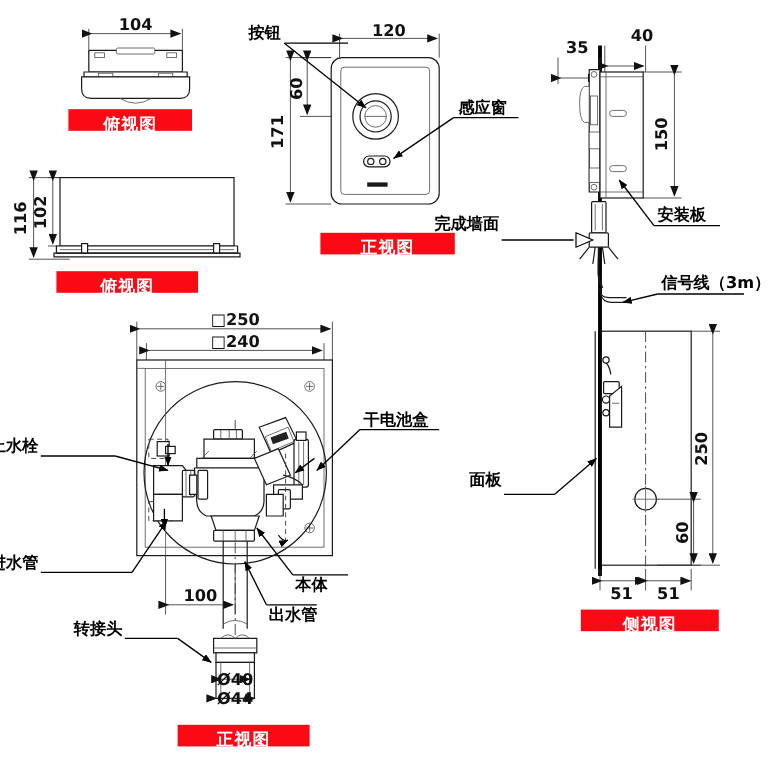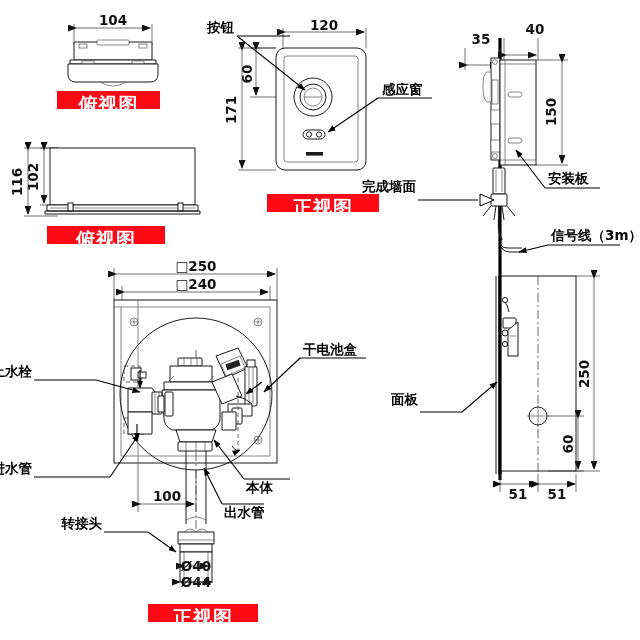--- a/index.html
+++ b/index.html
@@ -3,21 +3,21 @@
 <meta charset="utf-8">
 <style>
   html,body{margin:0;padding:0;background:#ffffff;}
   body{width:640px;height:640px;position:relative;overflow:hidden;
        font-family:"DejaVu Sans","Liberation Sans",sans-serif;}
   #stage{position:absolute;left:0;top:0;width:640px;height:640px;padding-left:32px;}
   svg{position:absolute;left:0;top:0;}
   .viewlabel{
     position:absolute;background:#fb0a15;color:#ffffff;
     font-family:"DejaVu Sans","Liberation Sans",sans-serif;
-    font-size:19px;font-weight:700;letter-spacing:1px;
+    font-size:14px;font-weight:700;letter-spacing:1px;
     text-align:center;line-height:26px;height:18px;
     white-space:nowrap;
   }
   .txtb{font-family:"DejaVu Sans","Liberation Sans",sans-serif;
        font-size:13.5px;font-weight:700;fill:#000000;}
   .dim{font-family:"DejaVu Sans","Liberation Sans",sans-serif;
        font-size:13.5px;font-weight:700;fill:#111111;}
   .ln{stroke:#1a1a1a;fill:none;stroke-width:1;}
   .ln2{stroke:#1a1a1a;fill:none;stroke-width:1.6;}
   .thin{stroke:#555;fill:none;stroke-width:0.7;}
@@ -426,16 +426,17 @@
     <text class="txtb" x="224" y="517" text-anchor="start">出水管</text>
     <text class="txtb" x="102" y="528" text-anchor="end">转接头</text>
   </svg>
 
   <div class="viewlabel" style="left:57px;top:91px;width:103px;">俯视图</div>
 
   <div class="viewlabel" style="left:47px;top:226px;width:118px;">俯视图</div>
 
   <div class="viewlabel" style="left:267px;top:194px;width:112px;">正视图</div>
 
+  <div class="viewlabel" style="left:484px;top:508px;width:115px;">侧视图</div>
 
   <div class="viewlabel" style="left:148px;top:604px;width:110px;">正视图</div>
 
 </div>
 
 </body></html>

